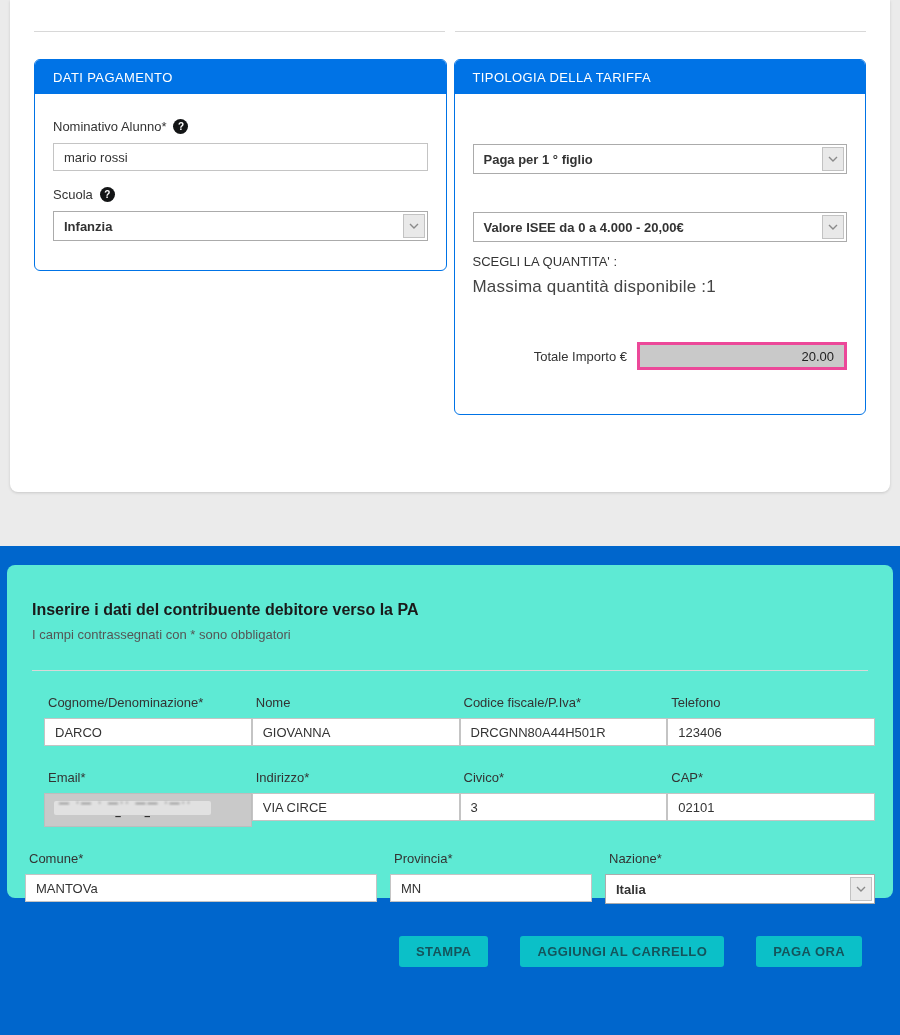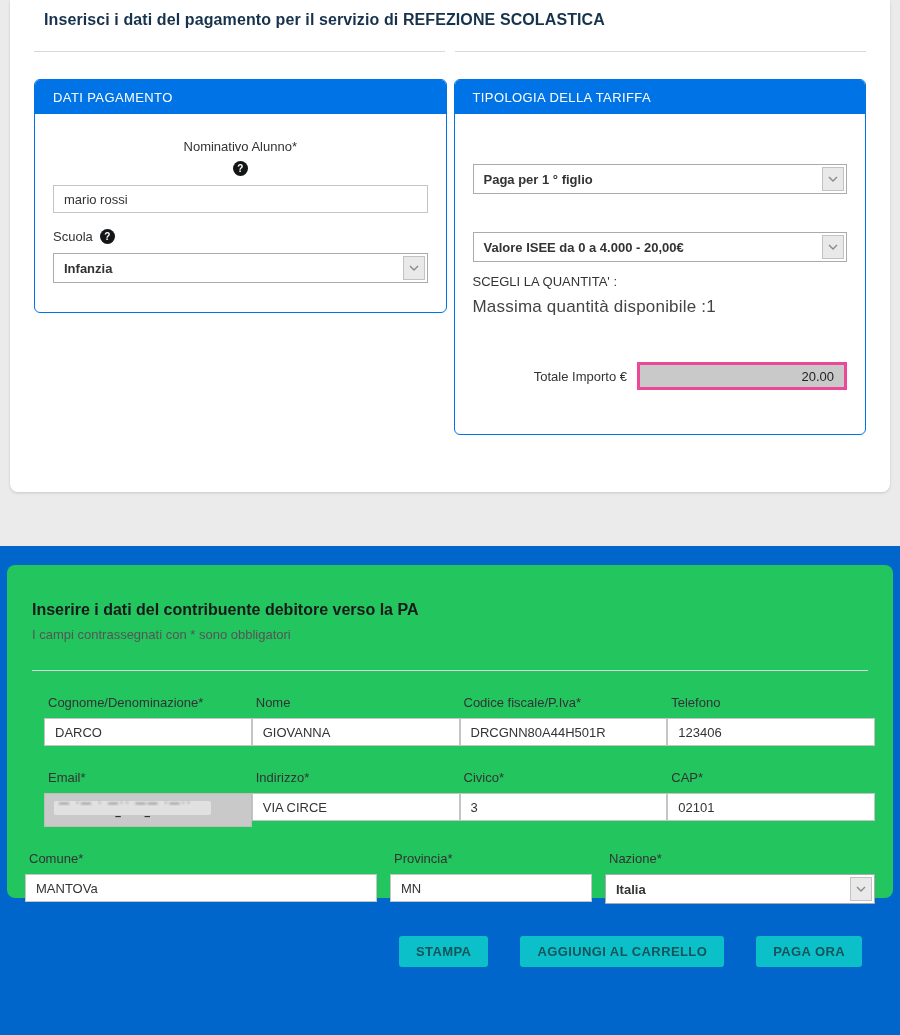--- a/index.html
+++ b/index.html
@@ -56,21 +56,21 @@
     cursor:pointer;
   }
   .selectbox .val { flex:1; padding-left:10px;font-weight:bold; }
   .selectbox .arrow {
     width:22px; height:24px; margin:2px 2px 2px 0;
     background:#e9e9e9; border:1px solid #c2c2c2;
     display:flex; align-items:center; justify-content:center;
   }
 
   
-  .lp-label1 { margin-top:11px;flex-direction:column; }
+  .lp-label1 { margin-top:11px; }
   .lp-input  { margin-top:9px; }
   .lp-label2 { margin-top:16px; }
   .lp-select { margin-top:9px; }
   .lp-pad    { height:29px; }
 
   
   .rp-select1 { margin-top:36px; }
   .rp-select2 { margin-top:38px; }
   .rp-qty-heading { margin-top:12px; font-size:13px; color:#333; }
   .rp-maxqty { margin-top:8px; font-size:17px; color:#444; letter-spacing:.2px; }
@@ -83,21 +83,21 @@
     display:flex; align-items:center; justify-content:flex-end;
     padding:0 10px; font-size:13px; color:#222;
   }
   .rp-pad { height:44px; }
 
   
   .blue-section {
     margin-top:54px; background:#0066cc; padding:19px 7px 15px; height:489px;
   }
   .bottom-card {
-    background:#22c55e; border-radius:8px; padding:18px 18px 0; height:333px;
+    background:#5eead4; border-radius:8px; padding:18px 18px 0; height:333px;
   }
   .debtor-title {
     margin-top:18px; padding-left:7px;
     font-size:16px; font-weight:bold; color:#1a1a1a;
   }
   .debtor-subtitle { margin-top:8px; padding-left:7px; font-size:13px; color:#555; }
   .bottom-card hr {
     border:none; border-top:1px solid #d8d8d8; margin:28px 7px 24px;
   }
   .form-grid4 {
@@ -132,21 +132,20 @@
   .btn {
     background:#0bc0c8; color:#14545c; border:none; border-radius:3px;
     height:31px; padding:0 17px; font-family:"Liberation Sans",sans-serif;
     font-size:13px; font-weight:bold; letter-spacing:.4px; cursor:pointer;
   }
 </style>
 </head>
 <body>
 
 <div class="top-card">
-  <div class="page-title">Inserisci i dati del pagamento per il servizio di REFEZIONE SCOLASTICA</div>
   <div class="divider-row">
       <hr>
       <hr>
     </div>
 
   <div class="panels">
 
     <div class="panel">
       <div class="panel-header">DATI PAGAMENTO</div>
       <div class="panel-body">

